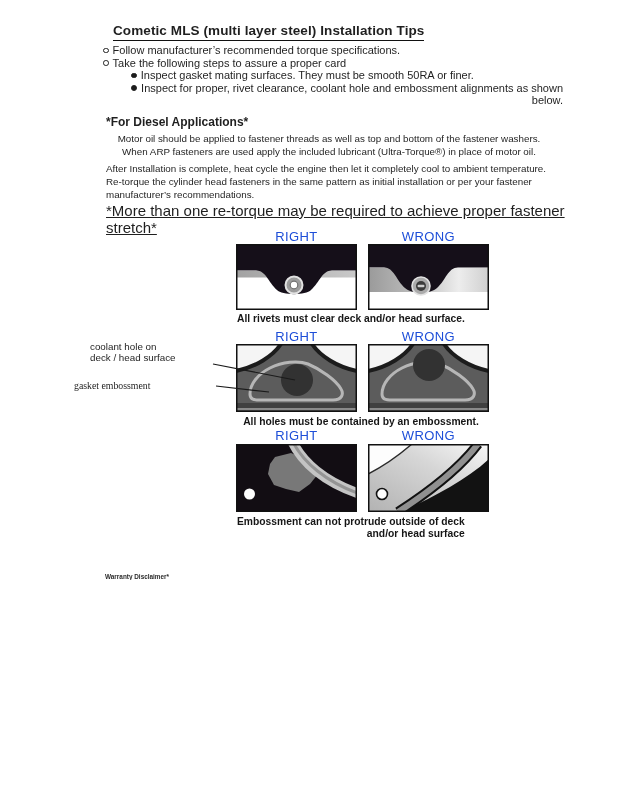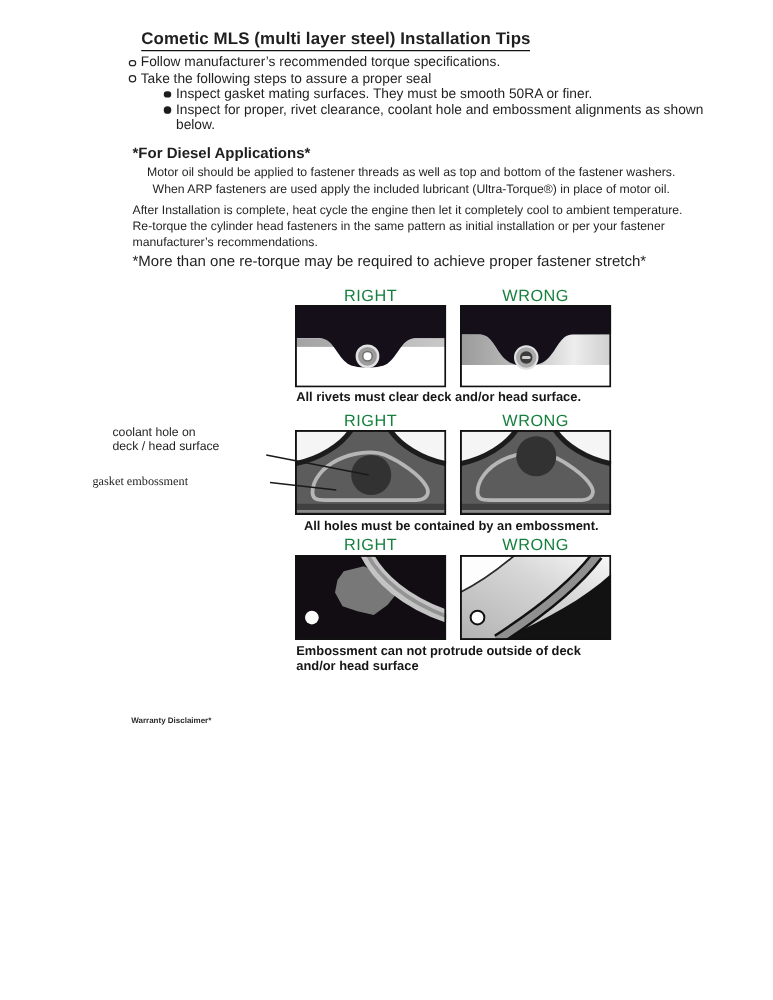--- a/index.html
+++ b/index.html
@@ -6,29 +6,29 @@
   .page{position:relative;width:618px;height:580px;background:#fff;overflow:hidden;
         font-family:"Liberation Sans",sans-serif;color:#1f1f1f;}
   .abs{position:absolute;}
   .title{left:113px;top:23px;font-size:13.5px;font-weight:bold;
          border-bottom:1.6px solid #111;padding-bottom:2px;letter-spacing:.1px;}
   .body-txt{font-size:11px;line-height:12.5px;}
   .bullets{left:103px;top:44px;width:460px;}
   .b-row{display:flex;align-items:flex-start;}
   .b-mark{flex:0 0 auto;width:3.6px;height:3.6px;border:1px solid #222;border-radius:50%;
           margin:3.6px 4px 0 0;}
-  .b-sub{margin-left:28px;}
+  .b-sub{margin-left:28px;text-align:right;}
   .b-mark.filled{background:#1c1c1c;border-color:#1c1c1c;width:3.8px;height:3.8px;}
   .diesel-h{left:106px;top:115px;font-size:12px;font-weight:bold;}
   .para{font-size:9.8px;line-height:13px;width:446px;}
   .p1{left:106px;top:132px;text-align:center;}
   .p2{left:106px;top:162px;}
-  .note{left:106px;top:202px;font-size:12px;}
-  .dg-label{width:121px;text-align:center;font-size:13px;letter-spacing:.4px;color:#15803d;}
-  .dg-cap{font-size:10.3px;font-weight:bold;line-height:11.5px;color:#161616;}
+  .note{left:106px;top:202px;font-size:15px;text-decoration:underline;}
+  .dg-label{width:121px;text-align:center;font-size:13px;letter-spacing:.4px;color:#1d4ed8;}
+  .dg-cap{font-size:10.3px;font-weight:bold;line-height:11.5px;color:#161616;text-align:right;}
   .side-lab{width:122px;font-size:9.8px;line-height:11px;color:#1d1d1d;}
   .leader{z-index:5;}
   .dbox{z-index:1;}
   .disc{left:105px;top:573px;width:414px;font-size:6.2px;line-height:7px;color:#2a2a2a;}
   .disc-h{font-weight:bold;font-size:6.4px;margin:0 0 5px 0;}
   .disc p{margin:0 0 5.5px 0;}
   .disc p.m0{margin-bottom:0;}
   .code{left:388px;top:758px;font-size:13.5px;color:#0c4a6e;letter-spacing:.2px;}
 </style>
 </head>
@@ -38,21 +38,21 @@
 
   <div class="abs title">Cometic MLS (multi layer steel) Installation Tips</div>
 
   <div class="abs bullets body-txt">
     <div class="b-row">
       <span class="b-mark"></span>
       <span>Follow manufacturer’s recommended torque specifications.</span>
     </div>
     <div class="b-row">
       <span class="b-mark"></span>
-      <span>Take the following steps to assure a proper seal</span>
+      <span>Take the following steps to assure a proper card</span>
     </div>
     <div class="b-row b-sub">
       <span class="b-mark filled"></span>
       <span>Inspect gasket mating surfaces.  They must be smooth 50RA or finer.</span>
     </div>
     <div class="b-row b-sub">
       <span class="b-mark filled"></span>
       <span>Inspect for proper, rivet clearance, coolant hole and embossment alignments as shown below.</span>
     </div>
   </div>

